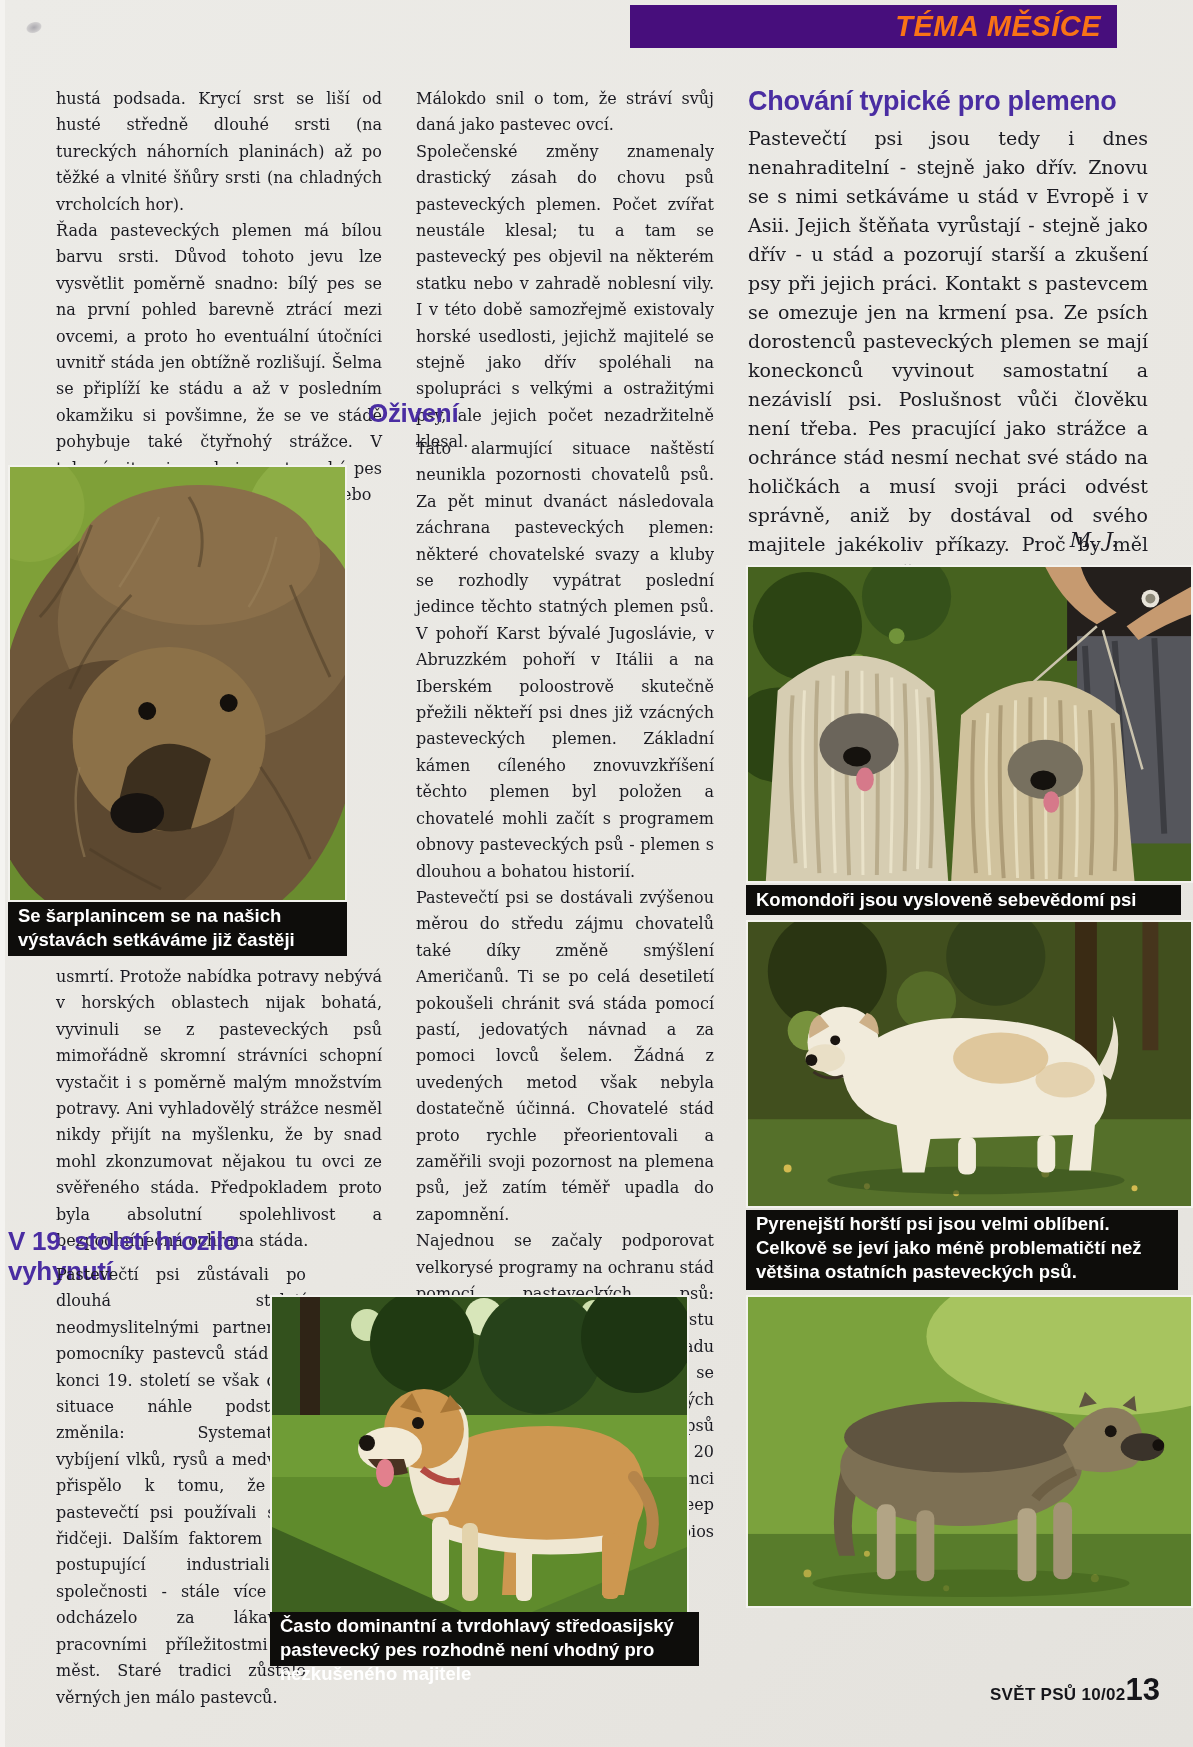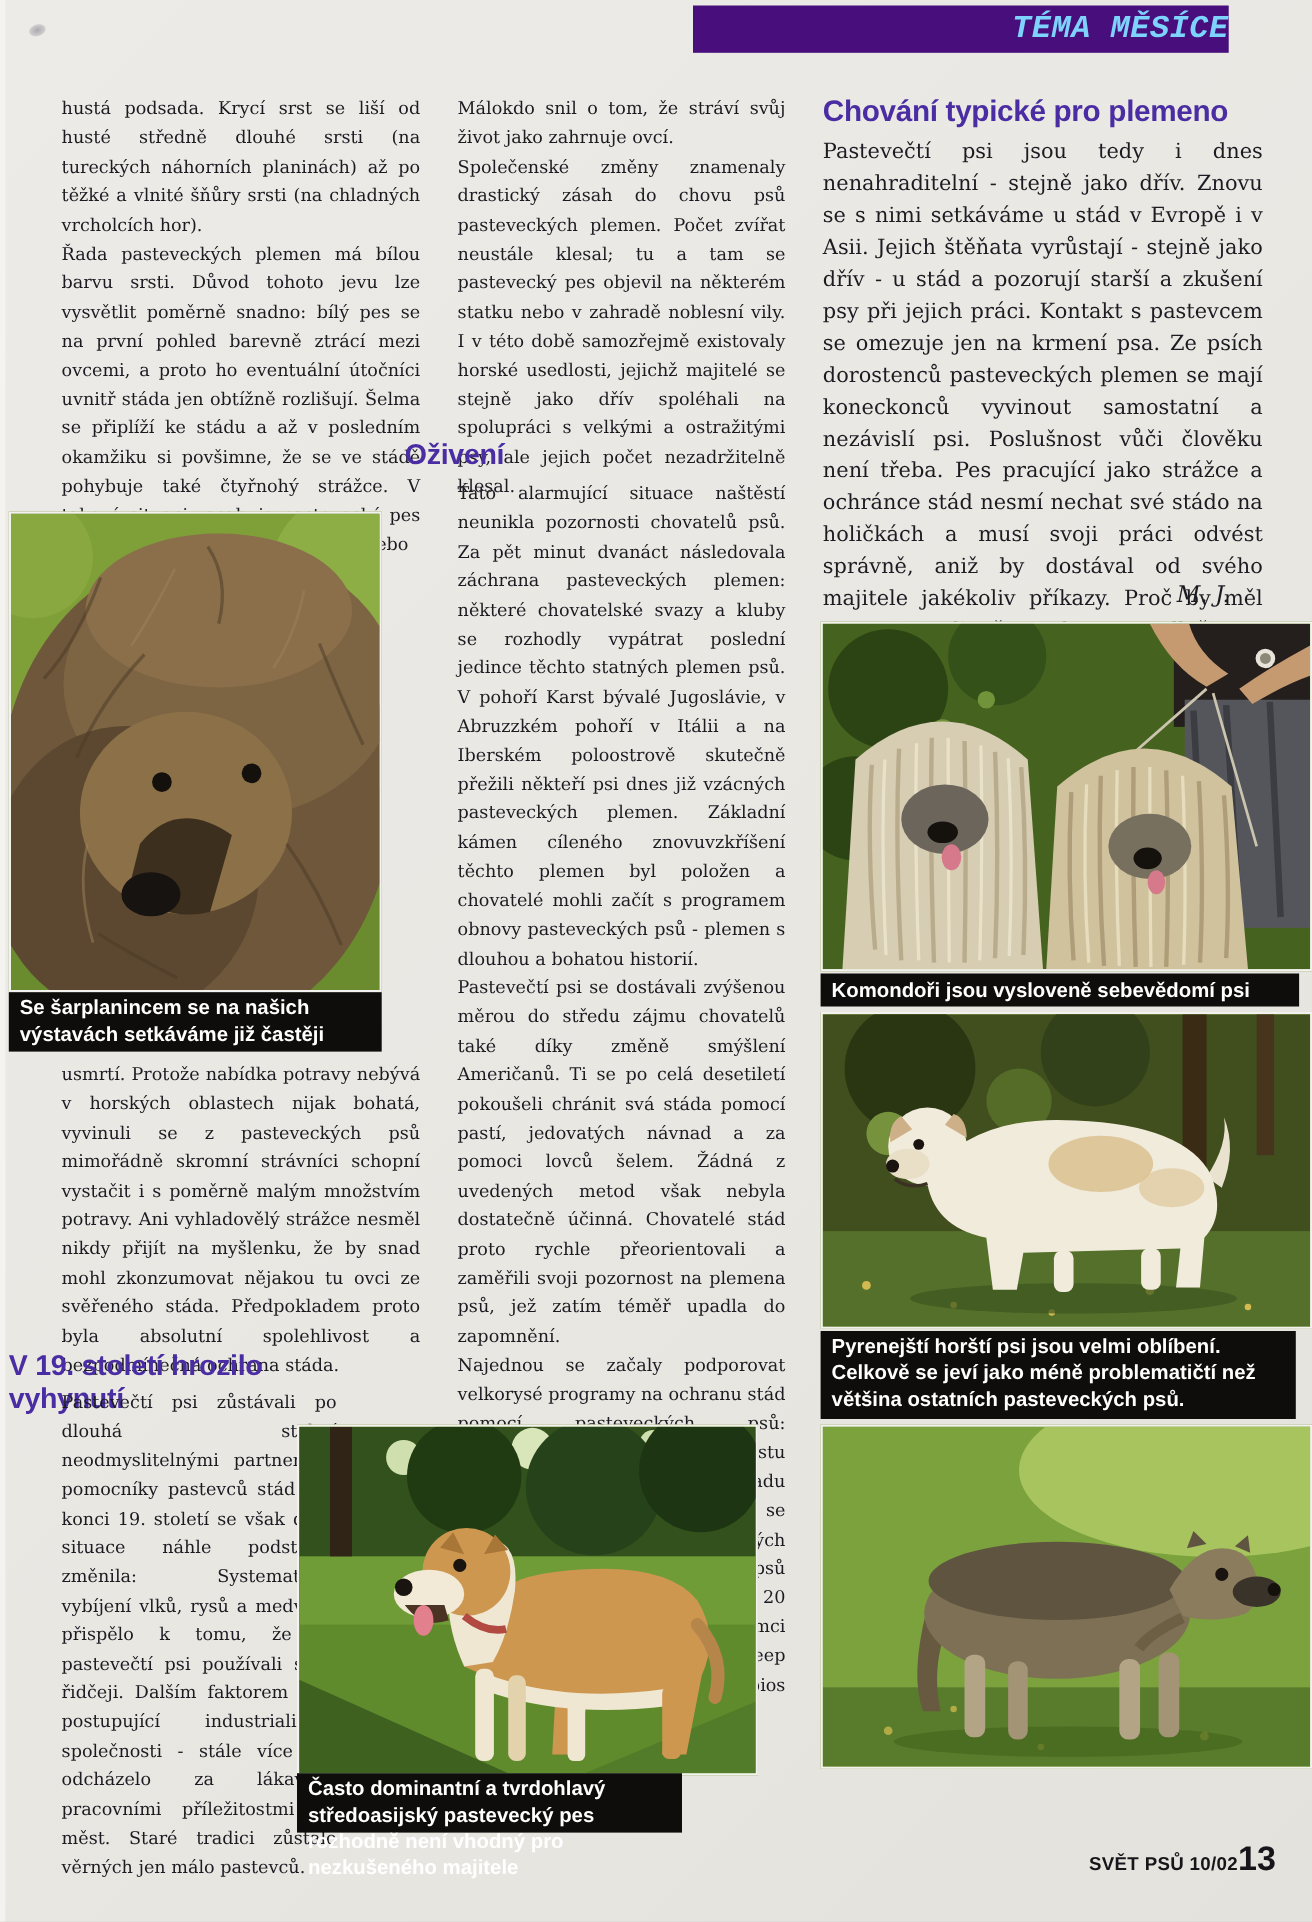--- a/index.html
+++ b/index.html
@@ -11,22 +11,22 @@
     color:#1b1b22;
   }
   .scan-edge{position:absolute;left:0;top:0;width:5px;height:100%;background:#f6f5f2;opacity:.8;}
   .smudge{position:absolute;left:26px;top:22px;width:16px;height:11px;border-radius:50%;
     background:radial-gradient(ellipse at center,#9a98a0 0%,#c6c4c6 60%,transparent 75%);opacity:.8;transform:rotate(-18deg);}
   .banner{
     position:absolute;left:630px;top:5px;width:487px;height:43px;
     background:#470e7c;display:flex;align-items:center;justify-content:flex-end;
   }
   .banner span{
-    font-family:Liberation Mono, monospace;font-weight:bold;font-style:italic;
-    color:#7dd3fc;font-size:29px;letter-spacing:.5px;
+    font-family:Liberation Sans, sans-serif;font-weight:bold;font-style:italic;
+    color:#f97316;font-size:29px;letter-spacing:.5px;padding-right:16px;
   }
   .body-text{font-size:16px;line-height:26.4px;text-align:justify;margin-left:48px;}
   .body-text p{margin:0;}
   .col3-text{font-size:19px;line-height:29px;text-align:justify;}
   .headline{
     font-family:"Liberation Sans", sans-serif;font-weight:bold;color:#4a2da2;
     font-size:26px;line-height:30px;letter-spacing:-.3px;
   }
   .photo{
     position:absolute;overflow:hidden;background:#6a8c2f;
@@ -101,21 +101,21 @@
   </div>
 
   <div class="headline" style="position:absolute;left:8px;top:1226px;width:336px;">V 19. století hrozilo vyhynutí</div>
 
   <div class="body-text" style="position:absolute;left:8px;top:1262px;width:326px;">
     <div class="float-sp"></div>
     <p>Pastevečtí psi zůstávali po dlouhá staletí neodmyslitelnými partnery a pomocníky pastevců stád. Na konci 19. století se však daná situace náhle podstatně změnila: Systematické vybíjení vlků, rysů a medvědů přispělo k tomu, že se pastevečtí psi používali stále řidčeji. Dalším faktorem byla postupující industrializace společnosti - stále více lidí odcházelo za lákavými pracovními příležitostmi do měst. Staré tradici zůstalo věrných jen málo pastevců.</p>
   </div>
 
   <div class="body-text" style="position:absolute;left:368px;top:86px;width:298px;">
-    <p>Málokdo snil o tom, že stráví svůj život jako zahrnuje ovcí.</p>
+    <p>Málokdo snil o tom, že stráví svůj daná jako pastevec ovcí.</p>
     <p>Společenské změny znamenaly drastický zásah do chovu psů pasteveckých plemen. Počet zvířat neustále klesal; tu a tam se pastevecký pes objevil na některém statku nebo v zahradě noblesní vily. I v této době samozřejmě existovaly horské usedlosti, jejichž majitelé se stejně jako dřív spoléhali na spolupráci s velkými a ostražitými psy, ale jejich počet nezadržitelně klesal.</p>
   </div>
   <div class="headline" style="position:absolute;left:368px;top:398px;width:298px;">Oživení</div>
   <div class="body-text" style="position:absolute;left:368px;top:436px;width:298px;">
     <p>Tato alarmující situace naštěstí neunikla pozornosti chovatelů psů. Za pět minut dvanáct následovala záchrana pasteveckých plemen: některé chovatelské svazy a kluby se rozhodly vypátrat poslední jedince těchto statných plemen psů. V pohoří Karst bývalé Jugoslávie, v Abruzzkém pohoří v Itálii a na Iberském poloostrově skutečně přežili někteří psi dnes již vzácných pasteveckých plemen. Základní kámen cíleného znovuvzkříšení těchto plemen byl položen a chovatelé mohli začít s programem obnovy pasteveckých psů - plemen s dlouhou a bohatou historií.</p>
     <p>Pastevečtí psi se dostávali zvýšenou měrou do středu zájmu chovatelů také díky změně smýšlení Američanů. Ti se po celá desetiletí pokoušeli chránit svá stáda pomocí pastí, jedovatých návnad a za pomoci lovců šelem. Žádná z uvedených metod však nebyla dostatečně účinná. Chovatelé stád proto rychle přeorientovali a zaměřili svoji pozornost na plemena psů, jež zatím téměř upadla do zapomnění.</p>
     <p>Najednou se začaly podporovat velkorysé programy na ochranu stád pomocí pasteveckých psů: Hampshirská kolej v Amherstu (Massachusetts) zahájila řadu výzkumných úkolů zabývajících se povahou a chováním pasteveckých psů. Tento projekt chovu psů zahrnuje 26 plemen. Dalších 20 plemen bylo studováno v rámci výzkumu stanice US Sheep Experiment Station v Dubios (Idaho).</p>
   </div>
 
   <div class="photo" style="left:270px;top:1295px;width:419px;height:319px;">
@@ -147,21 +147,21 @@
       <path d="M178 98 L190 112 L168 116 Z" fill="#a87636"></path>
       <ellipse cx="118" cy="152" rx="32" ry="22" fill="#f2ead6"></ellipse>
       <circle cx="95" cy="146" r="8" fill="#19140f"></circle>
       <circle cx="146" cy="126" r="6" fill="#19140f"></circle>
       <path d="M96 162 Q112 184 136 176 L132 162 Z" fill="#4a3322"></path>
       <ellipse cx="113" cy="176" rx="9" ry="14" fill="#e2808d"></ellipse>
       <path d="M150 172 Q170 188 188 184" stroke="#b34a42" stroke-width="7" fill="none"></path>
       <path d="M362 180 Q388 210 378 246" stroke="#b5854a" stroke-width="12" fill="none" stroke-linecap="round"></path>
     </svg>
   </div>
-  <div class="cap" style="left:270px;top:1612px;width:350px;height:54px;">Často dominantní a tvrdohlavý středoasijský pastevecký pes rozhodně není vhodný pro nezkušeného majitele</div>
+  <div class="cap" style="left:270px;top:1612px;width:429px;height:54px;">Často dominantní a tvrdohlavý středoasijský pastevecký pes rozhodně není vhodný pro nezkušeného majitele</div>
 
   <div class="headline" style="position:absolute;left:748px;top:86px;width:430px;font-size:27px;">Chování typické pro plemeno</div>
   <div class="col3-text" style="position:absolute;left:748px;top:124px;width:400px;">
     <p style="margin:0">Pastevečtí psi jsou tedy i dnes nenahraditelní - stejně jako dřív. Znovu se s nimi setkáváme u stád v Evropě i v Asii. Jejich štěňata vyrůstají - stejně jako dřív - u stád a pozorují starší a zkušení psy při jejich práci. Kontakt s pastevcem se omezuje jen na krmení psa. Ze psích dorostenců pasteveckých plemen se mají koneckonců vyvinout samostatní a nezávislí psi. Poslušnost vůči člověku není třeba. Pes pracující jako strážce a ochránce stád nesmí nechat své stádo na holičkách a musí svoji práci odvést správně, aniž by dostával od svého majitele jakékoliv příkazy. Proč by měl tuto svoji jedinečnou vlastnost odložit jen proto, že se rozhodneme z něj udělat rodinného psa?</p>
   </div>
   <div class="signature" style="position:absolute;left:748px;top:528px;width:370px;">M. J.</div>
 
   <div class="photo" style="left:746px;top:565px;width:447px;height:318px;">
     <svg viewBox="0 0 447 318" preserveAspectRatio="none">
       <rect width="447" height="318" fill="#46621f"></rect>

